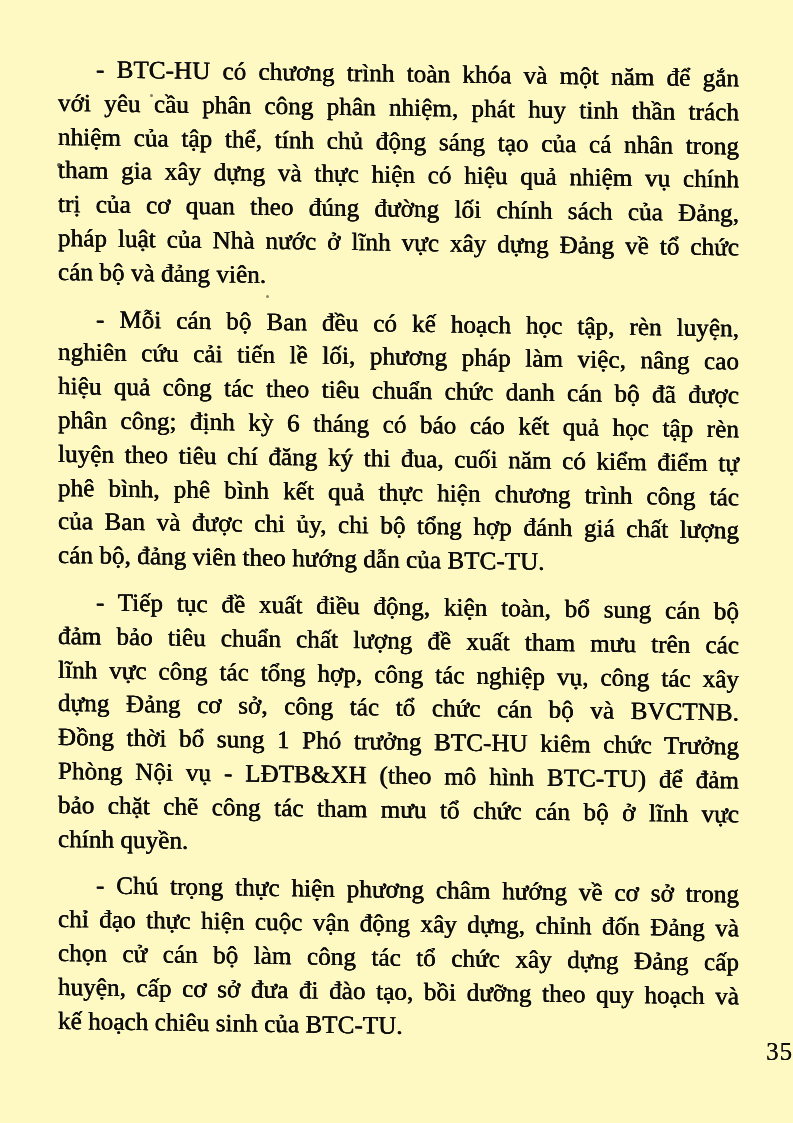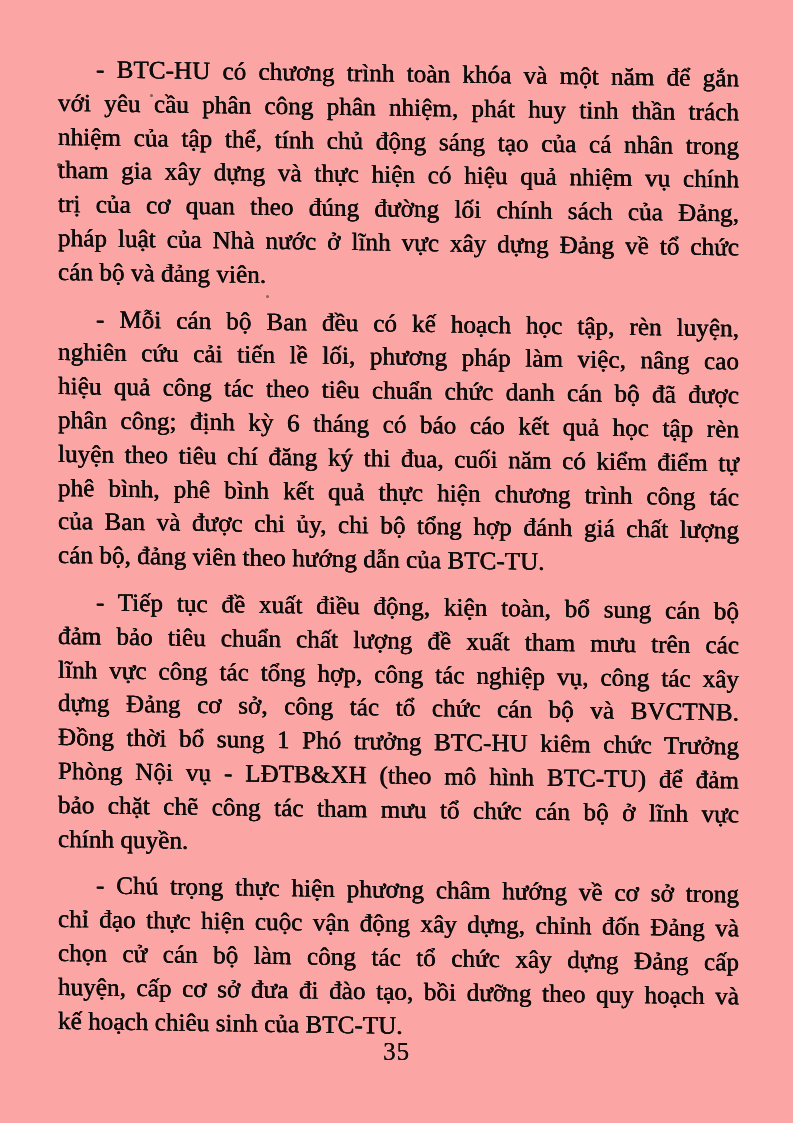--- a/index.html
+++ b/index.html
@@ -9,21 +9,21 @@
   }
   body {
     width: 793px;
     height: 1123px;
     font-family: "Liberation Serif", "DejaVu Serif", serif;
   }
   .page {
     position: relative;
     width: 793px;
     height: 1123px;
-    background: #fca5a5;
+    background: #fef9c3;
     overflow: hidden;
     color: #0e0e0e;
   }
   .text-block {
     position: absolute;
     left: 58px;
     top: 52px;
     width: 681px;
     transform: skewY(0.8deg); 
     transform-origin: 0 0;
@@ -46,21 +46,21 @@
     text-indent: 38px;
   }
   .line.last {
     text-align-last: left;
   }
   .page-number {
     position: absolute;
     top: 1038px;
     left: 0;
     width: 100%;
-    text-align: center;
+    text-align: right;
     font-size: 25px;
     letter-spacing: 1px;
     text-shadow: 0.3px 0 0 currentColor;
     font-family: Liberation Serif, serif;
   }
   .artifact {
     position: absolute;
     background: #2a2a2a;
     border-radius: 50%;
     opacity: 0.75;

